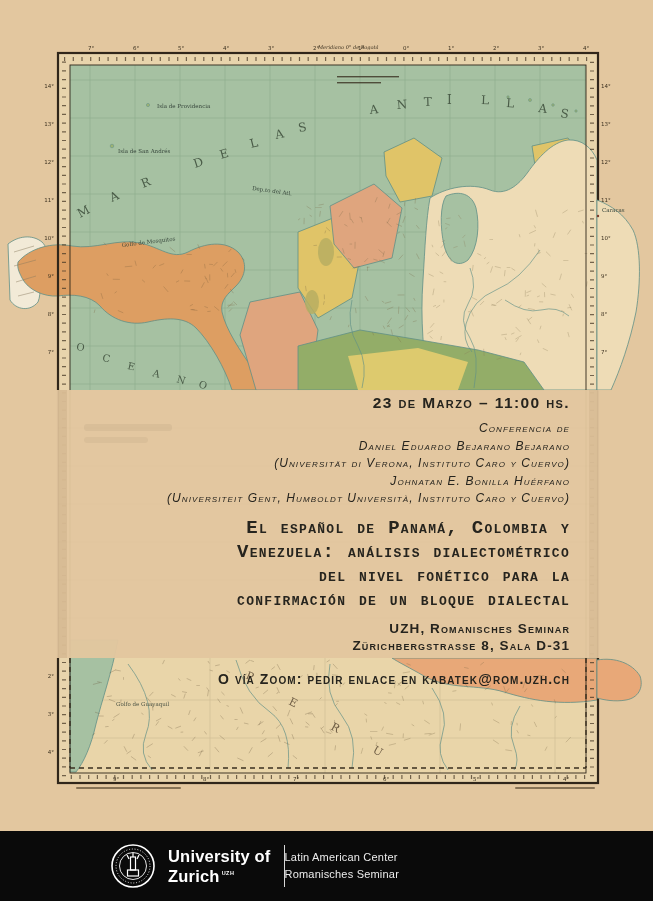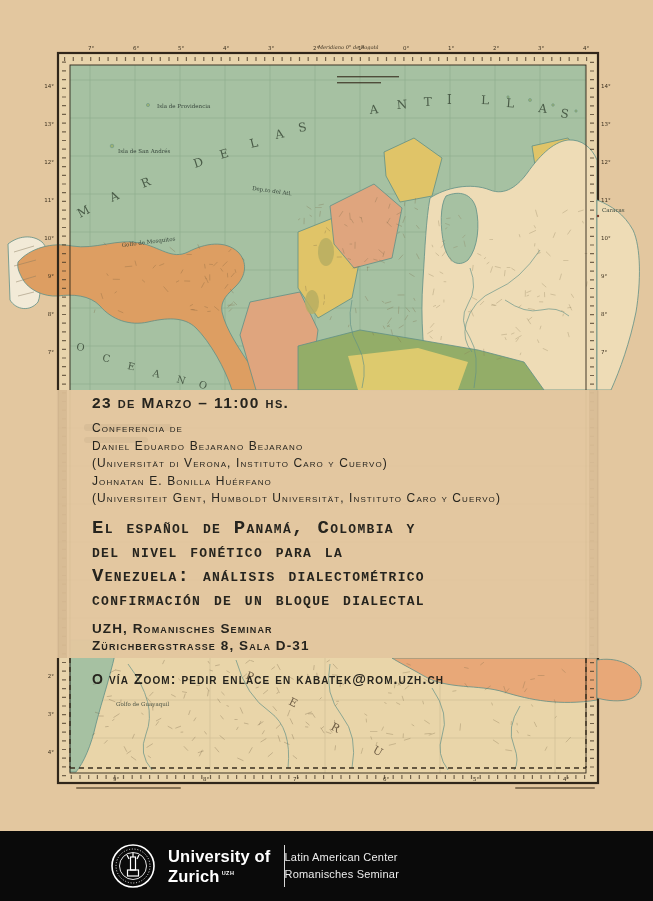--- a/index.html
+++ b/index.html
@@ -9,23 +9,23 @@
   .map-art text{font-family:"DejaVu Serif",serif;}
   .sea-letters text{font-size:12px;fill:#41523f;opacity:.9;}
   .ocean-letters text{font-size:10px;fill:#41523f;opacity:.9;}
   .region-letters text{font-size:11px;fill:#5c4b36;opacity:.85;}
   .micro text{font-size:5.5px;fill:#35443a;}
   .micro-b text{font-size:5.5px;fill:#4a5244;}
   .tick text{font-family:"DejaVu Sans",sans-serif;font-size:5.5px;fill:#3c3120;}
   .tick-l text{text-anchor:end;}
   .note text{font-size:5px;font-style:italic;fill:#3c3120;}
 
-  .text-block{position:absolute;left:92px;top:394px;width:478px;color:#26241e;font-variant:small-caps;z-index:3;}
+  .text-block{position:absolute;left:92px;top:394px;width:478px;color:#26241e;font-variant:small-caps;z-index:3;text-align:right;}
   .ev-date{font-size:15.5px;font-weight:bold;letter-spacing:1.4px;margin-bottom:8px;}
-  .ev-line{font-size:12px;letter-spacing:1.1px;line-height:17.5px;}
+  .ev-line{font-size:12px;letter-spacing:1.1px;line-height:17.5px;font-style:italic;}
   .ev-title{font-size:19px;font-weight:bold;letter-spacing:1.3px;line-height:24px;margin-top:8px;margin-bottom:8px;font-family:Liberation Mono, monospace;}
   .ev-venue{font-size:13.5px;font-weight:bold;letter-spacing:1.1px;line-height:17.5px;}
   .ev-zoom{font-size:14px;font-weight:bold;letter-spacing:1.1px;margin-top:16px;}
 
   .footer{position:absolute;left:0;top:831px;width:653px;height:70px;background:#0a0a0a;display:flex;align-items:center;z-index:4;padding-left:17px;}
   .logo{display:flex;align-items:center;margin-left:93px;}
   .seal{flex:0 0 auto;}
   .uni-name{color:#ffffff;font-weight:bold;font-size:16.5px;line-height:17px;margin-left:12px;letter-spacing:.2px;}
   .uni-sup{font-size:5.5px;font-weight:bold;letter-spacing:.5px;vertical-align:super;margin-left:2px;}
   .divider{width:1px;height:42px;background:#d8d8d8;margin-left:13px;}
@@ -660,25 +660,25 @@
       </g>
     </g>
   </svg>
 
   <div class="text-block">
     <div class="ev-date">23 de Marzo – 11:00 hs.</div>
     <div class="ev-line">Conferencia de</div>
     <div class="ev-line">Daniel Eduardo Bejarano Bejarano</div>
     <div class="ev-line">(Universität di Verona, Instituto Caro y Cuervo)</div>
     <div class="ev-line">Johnatan E. Bonilla Huérfano</div>
-    <div class="ev-line">(Universiteit Gent, Humboldt Universität, Instituto Caro y Cuervo)</div>
+    <div class="ev-line">(Universiteit Gent, Humboldt Università, Instituto Caro y Cuervo)</div>
     <div class="ev-title">
       <div>El español de Panamá, Colombia y</div>
+      <div>Venezuela: análisis dialectométrico</div>
       <div>del nivel fonético para la</div>
-      <div>Venezuela: análisis dialectométrico</div>
       <div>confirmación de un bloque dialectal</div>
     </div>
     <div class="ev-venue">UZH, Romanisches Seminar</div>
     <div class="ev-venue">Zürichbergstrasse 8, Sala D-31</div>
     <div class="ev-zoom">O vía Zoom: pedir enlace en kabatek@rom.uzh.ch</div>
   </div>
 
   <div class="footer">
     <div class="logo">
       <svg class="seal" width="46" height="46" viewBox="0 0 46 46">

